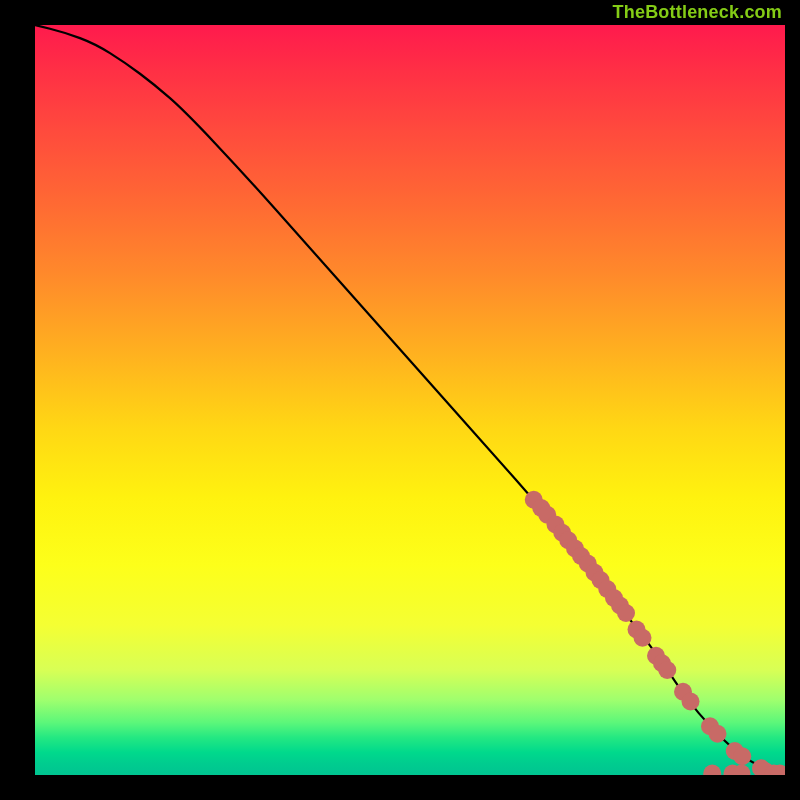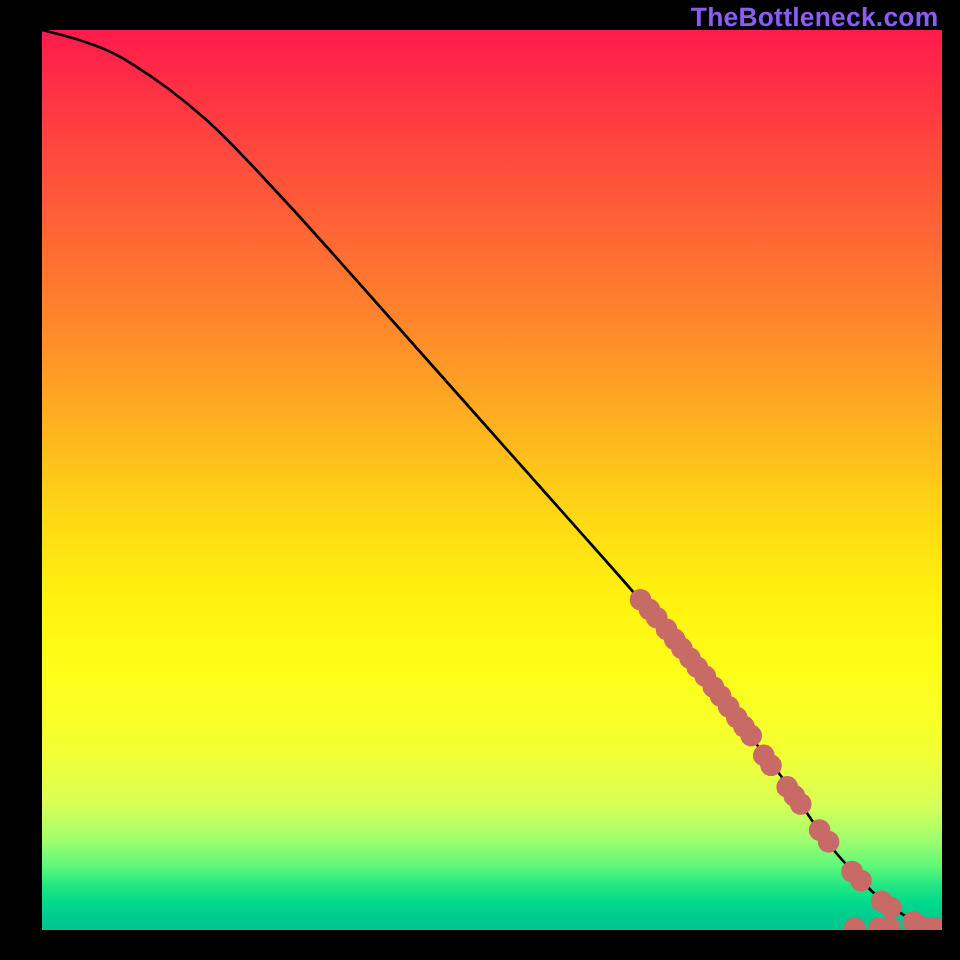--- a/index.html
+++ b/index.html
@@ -14,22 +14,22 @@
   .frame {
     position: relative;
     width: 800px;
     height: 800px;
     background: #000;
   }
   .watermark {
     position: absolute;
     top: 2px;
     right: 18px;
-    color: #8b5cf6;
-    font-size: 22px;
+    color: #84cc16;
+    font-size: 18px;
     font-weight: bold;
     letter-spacing: 0.2px;
     z-index: 10;
   }
   .plot-wrap {
     position: absolute;
     left: 35px;
     top: 25px;
     width: 750px;
     height: 750px;

